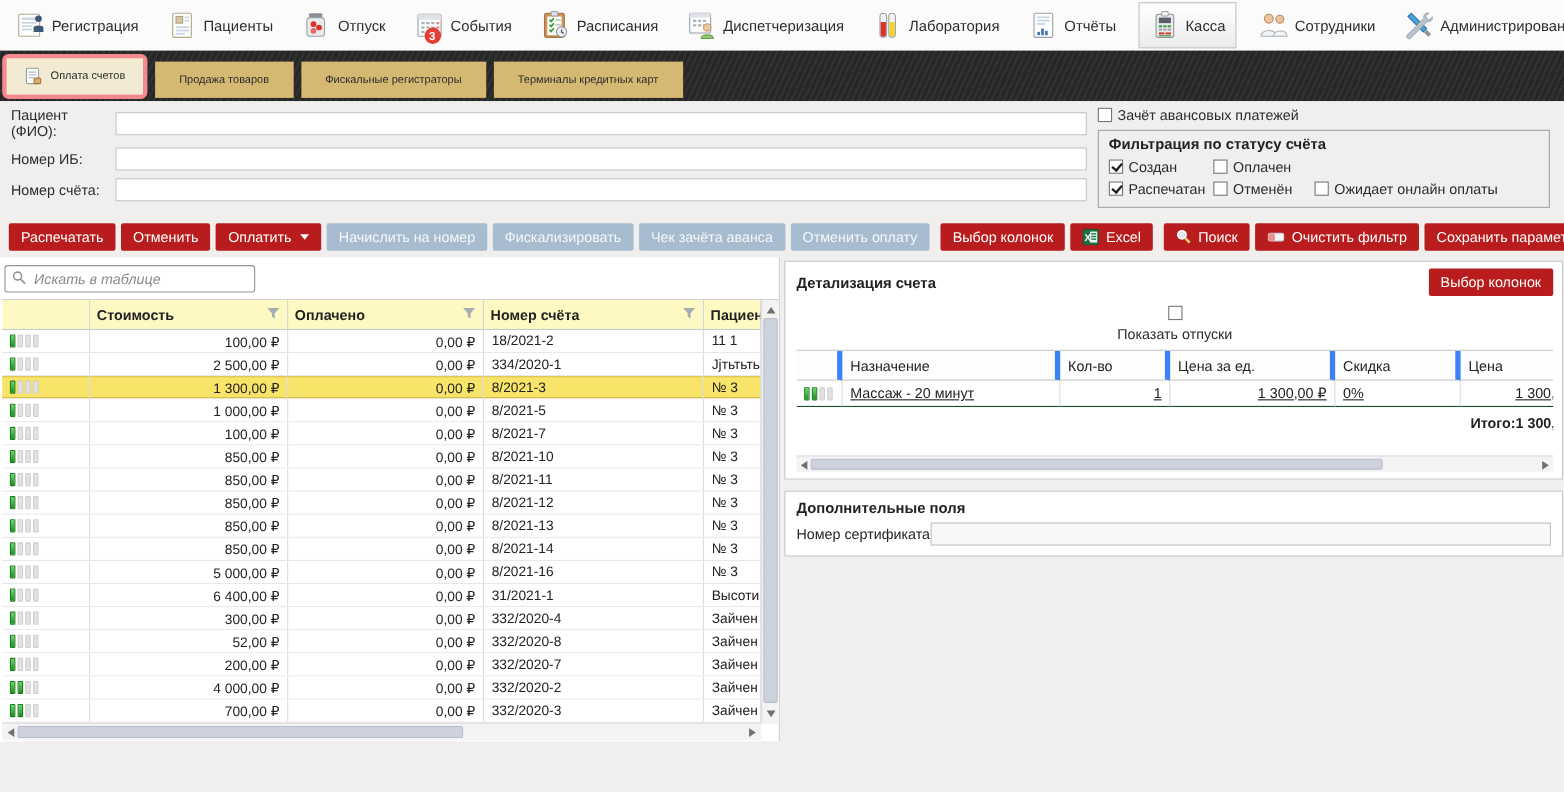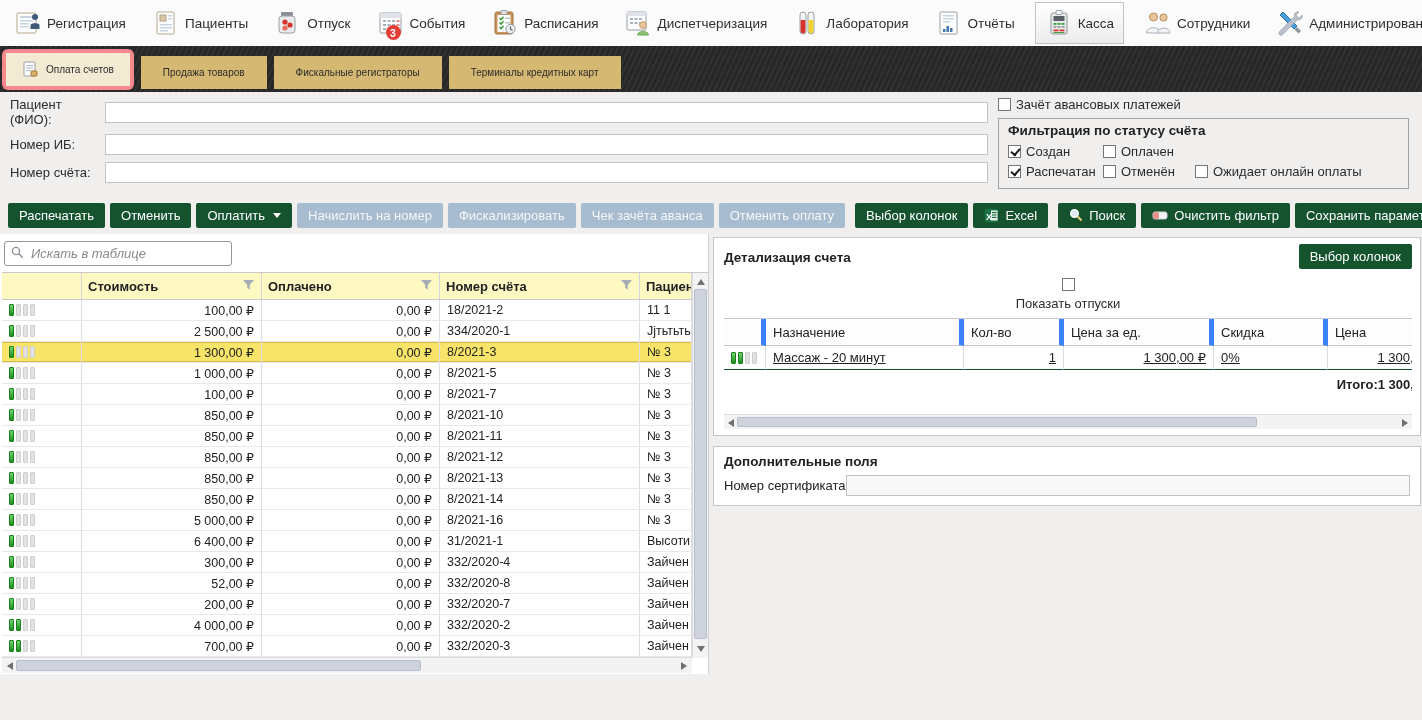--- a/index.html
+++ b/index.html
@@ -34,21 +34,21 @@
   .cb { width:13px; height:13px; border:1px solid #767676; background:#fff; position:relative; flex:0 0 auto; }
   .cb.checked::after { content:""; position:absolute; left:2px; top:2px; width:7px; height:4px; border-left:2px solid #1c1c1c; border-bottom:2px solid #1c1c1c; transform:rotate(-50deg); }
   .cb-label { font-size:13px; color:#2c2c2c; }
   .groupbox { border:1px solid #a3a3a3; margin-top:6px; padding:4px 9px 9px; width:411px; }
   .gb-title { font-weight:bold; font-size:13.5px; margin-bottom:6px; }
   .gb-row { display:flex; align-items:center; margin-top:5px; }
   .gb-col1 { width:95px; }
   .gb-col2 { width:92px; }
   
   .actions { height:38px; display:flex; align-items:center; padding:0 8px; gap:5px; background:#f0efee; }
-  .btn { background:#14532d; color:#fff; height:25px; display:flex; align-items:center; gap:6px; padding:0 11px; font-size:13px; border-radius:2px; cursor:pointer; white-space:nowrap; }
+  .btn { background:#b91c1c; color:#fff; height:25px; display:flex; align-items:center; gap:6px; padding:0 11px; font-size:13px; border-radius:2px; cursor:pointer; white-space:nowrap; }
   .btn.disabled { background:#a7bccf; color:#f4f7fa; cursor:default; }
   .btn .caret { width:0; height:0; border-left:4px solid transparent; border-right:4px solid transparent; border-top:5px solid #fff; margin-left:2px; }
   .btn svg { display:block; }
   .gap10 { width:5px; } .gap14 { width:9px; }
   
   .content { height:460px; display:flex; }
   .left-panel { width:710px; background:#fff; border-right:1px solid #cfcfcf; height:440px; position:relative; }
   .search-box { margin:7px 0 6px 4px; width:228px; height:25px; border:1px solid #949494; border-radius:3px; background:#fff; display:flex; align-items:center; padding:0 6px; gap:5px; }
   .search-box input { border:0; outline:0; flex:1; font-family:inherit; font-size:13px; background:transparent; }
   .search-box input::placeholder, .ff-input::placeholder { font-style:italic; color:#8a8a8a; }

